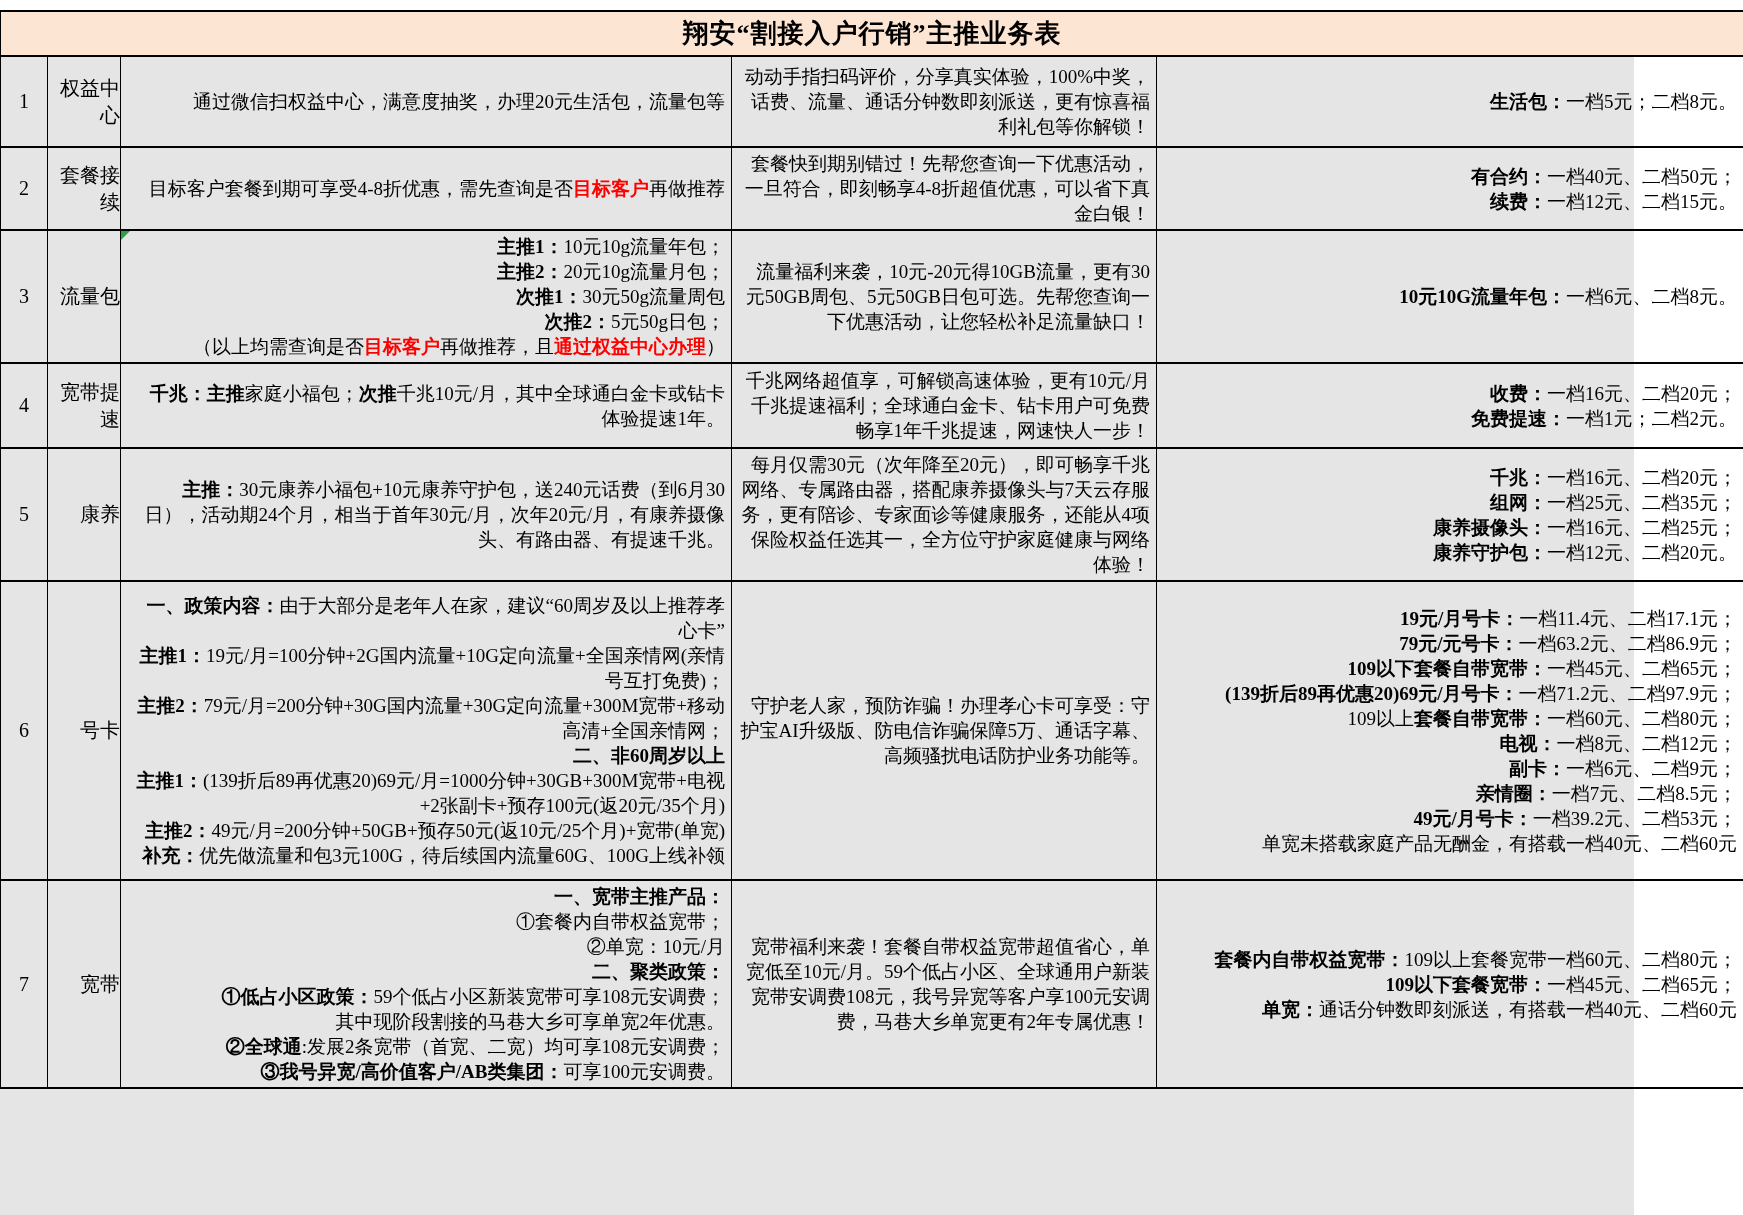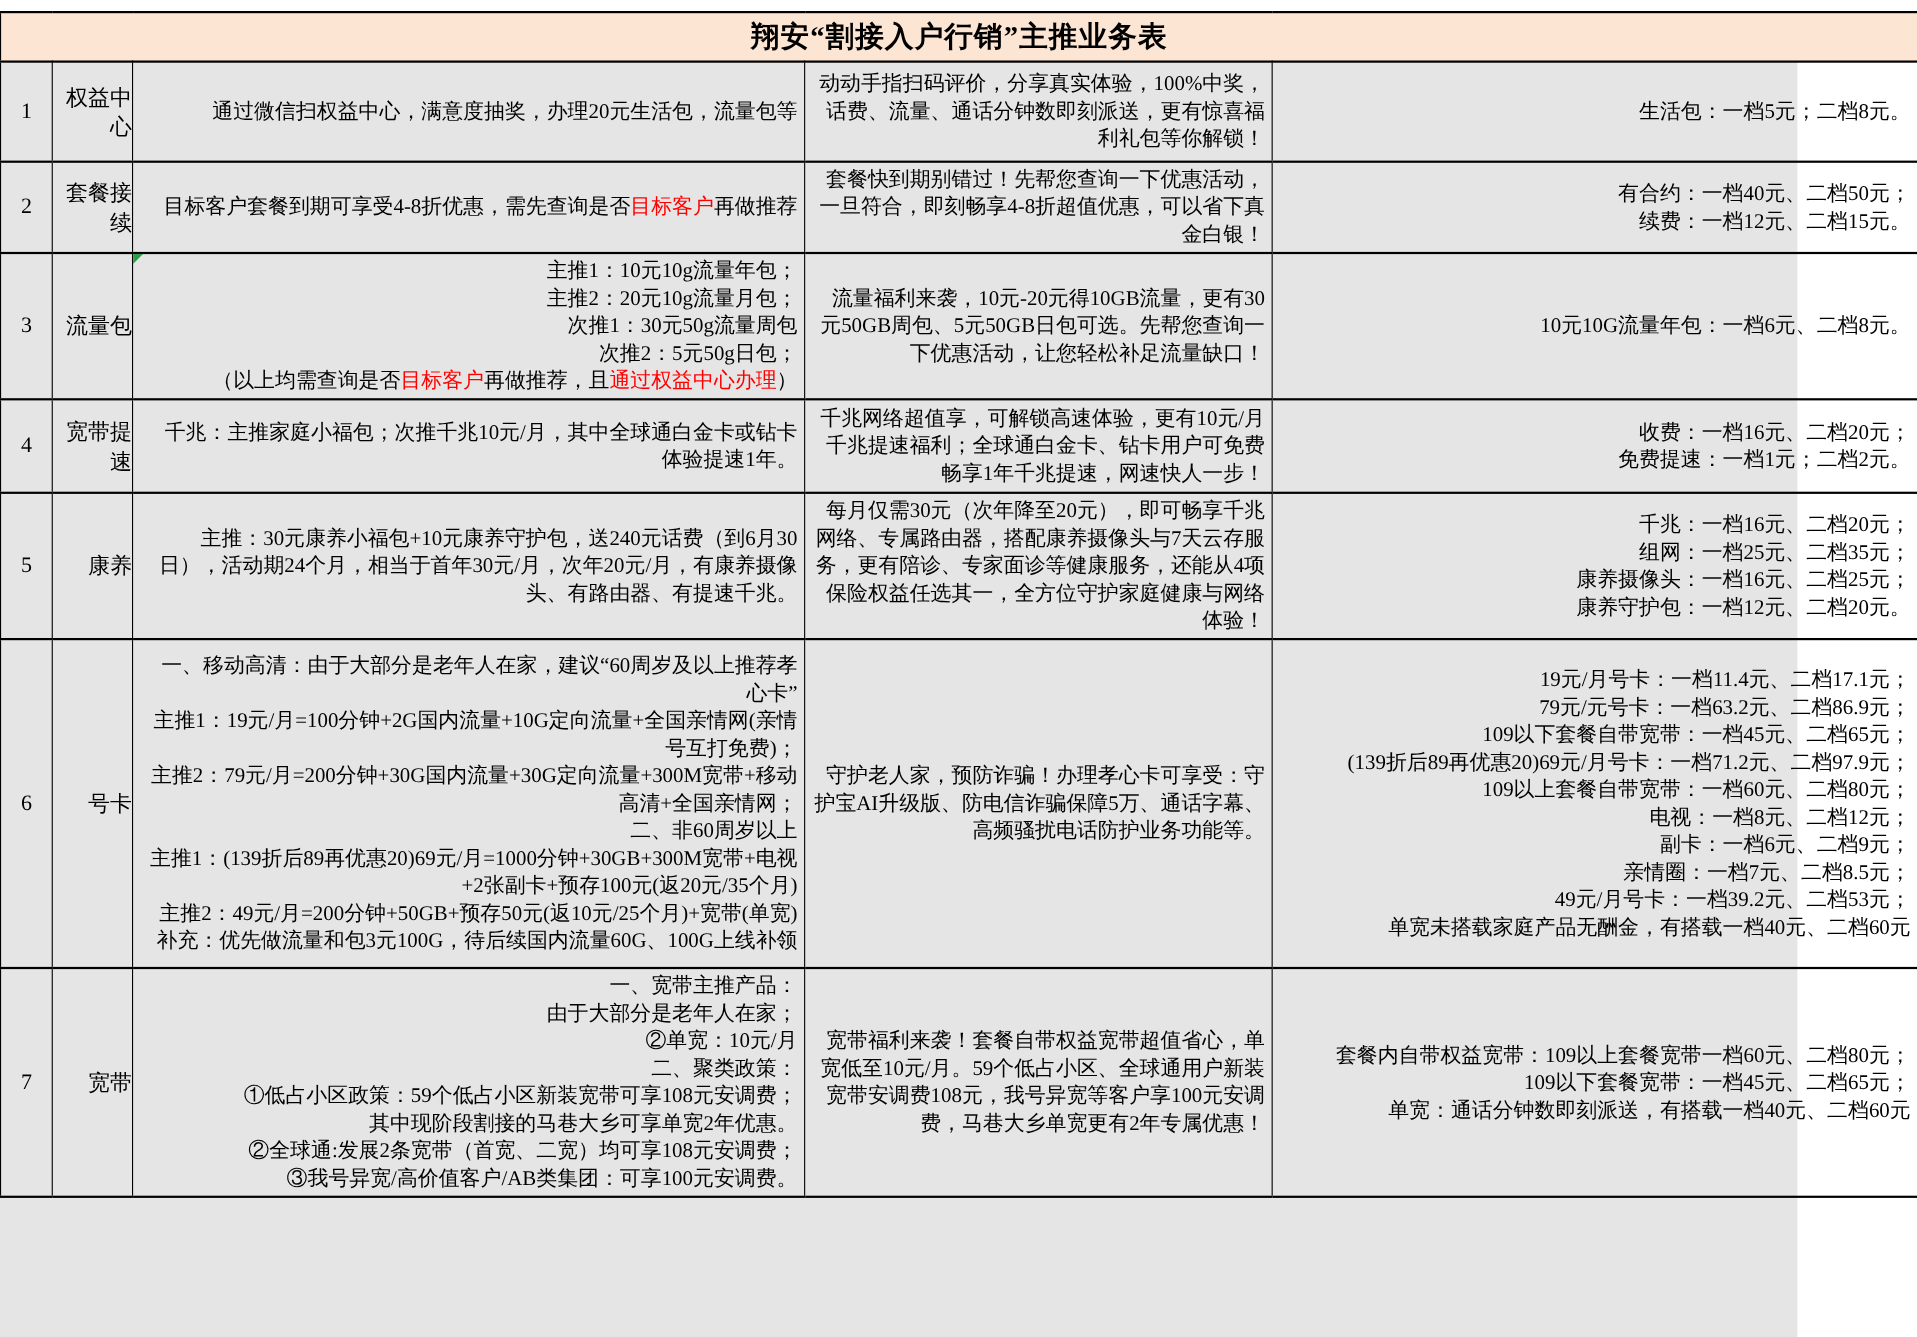--- a/index.html
+++ b/index.html
@@ -47,21 +47,21 @@
     height:48px;
   }
   td.c-no{text-align:center;font-size:20px;}
   td.c-project{font-size:20px;font-weight:normal;}
   td.c-policy,td.c-pitch,td.c-reward{
     font-size:19px;
     line-height:25px;
     padding:3px 6px 3px 8px;
   }
   td.c-policy{position:relative;padding-left:12px;}
-  .b{font-weight:normal;}
+  .b{font-weight:bold;}
   .r{color:var(--red);}
   .comment-marker{
     position:absolute;
     top:0;left:0;
     width:0;height:0;
     border-top:9px solid var(--green);
     border-right:9px solid transparent;
   }
 </style>
 </head>
@@ -154,21 +154,21 @@
             <div class="line"><span class="b">千兆：</span><span>一档16元、二档20元；</span></div>
             <div class="line"><span class="b">组网：</span><span>一档25元、二档35元；</span></div>
             <div class="line"><span class="b">康养摄像头：</span><span>一档16元、二档25元；</span></div>
             <div class="line"><span class="b">康养守护包：</span><span>一档12元、二档20元。</span></div>
           </td>
         </tr>
         <tr style="height: 299px;">
           <td class="c-no">6</td>
           <td class="c-project">号卡</td>
           <td class="c-policy">
-            <div class="line"><span class="b">一、移动高清：</span><span>由于大部分是老年人在家，建议“60周岁及以上推荐孝心卡”</span></div>
+            <div class="line"><span class="b">一、政策内容：</span><span>由于大部分是老年人在家，建议“60周岁及以上推荐孝心卡”</span></div>
             <div class="line"><span class="b">主推1：</span><span>19元/月=100分钟+2G国内流量+10G定向流量+全国亲情网(亲情号互打免费)；</span></div>
             <div class="line"><span class="b">主推2：</span><span>79元/月=200分钟+30G国内流量+30G定向流量+300M宽带+移动高清+全国亲情网；</span></div>
             <div class="line"><span class="b">二、非60周岁以上</span></div>
             <div class="line"><span class="b">主推1：</span><span>(139折后89再优惠20)69元/月=1000分钟+30GB+300M宽带+电视+2张副卡+预存100元(返20元/35个月)</span></div>
             <div class="line"><span class="b">主推2：</span><span>49元/月=200分钟+50GB+预存50元(返10元/25个月)+宽带(单宽)</span></div>
             <div class="line"><span class="b">补充：</span><span>优先做流量和包3元100G，待后续国内流量60G、100G上线补领</span></div>
           </td>
           <td class="c-pitch">
             <div class="line"><span>守护老人家，预防诈骗！办理孝心卡可享受：守护宝AI升级版、防电信诈骗保障5万、通话字幕、高频骚扰电话防护业务功能等。</span></div>
           </td>
@@ -183,21 +183,21 @@
             <div class="line"><span class="b">亲情圈：</span><span>一档7元、二档8.5元；</span></div>
             <div class="line"><span class="b">49元/月号卡：</span><span>一档39.2元、二档53元；</span></div>
             <div class="line"><span>单宽未搭载家庭产品无酬金，有搭载一档40元、二档60元</span></div>
           </td>
         </tr>
         <tr style="height: 204px;">
           <td class="c-no">7</td>
           <td class="c-project">宽带</td>
           <td class="c-policy">
             <div class="line"><span class="b">一、宽带主推产品：</span></div>
-            <div class="line"><span>由于大部分是老年人在家；</span></div>
+            <div class="line"><span>①套餐内自带权益宽带；</span></div>
             <div class="line"><span>②单宽：10元/月</span></div>
             <div class="line"><span class="b">二、聚类政策：</span></div>
             <div class="line"><span class="b">①低占小区政策：</span><span>59个低占小区新装宽带可享108元安调费；</span></div>
             <div class="line"><span>其中现阶段割接的马巷大乡可享单宽2年优惠。</span></div>
             <div class="line"><span class="b">②全球通</span><span>:发展2条宽带（首宽、二宽）均可享108元安调费；</span></div>
             <div class="line"><span class="b">③我号异宽/高价值客户/AB类集团：</span><span>可享100元安调费。</span></div>
           </td>
           <td class="c-pitch">
             <div class="line"><span>宽带福利来袭！套餐自带权益宽带超值省心，单宽低至10元/月。59个低占小区、全球通用户新装宽带安调费108元，我号异宽等客户享100元安调费，马巷大乡单宽更有2年专属优惠！</span></div>
           </td>

